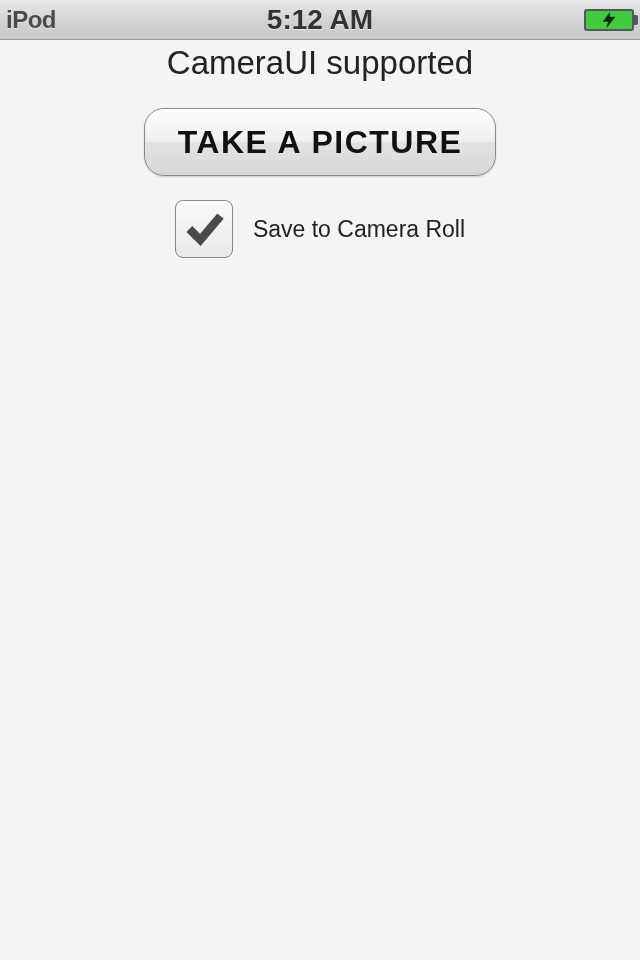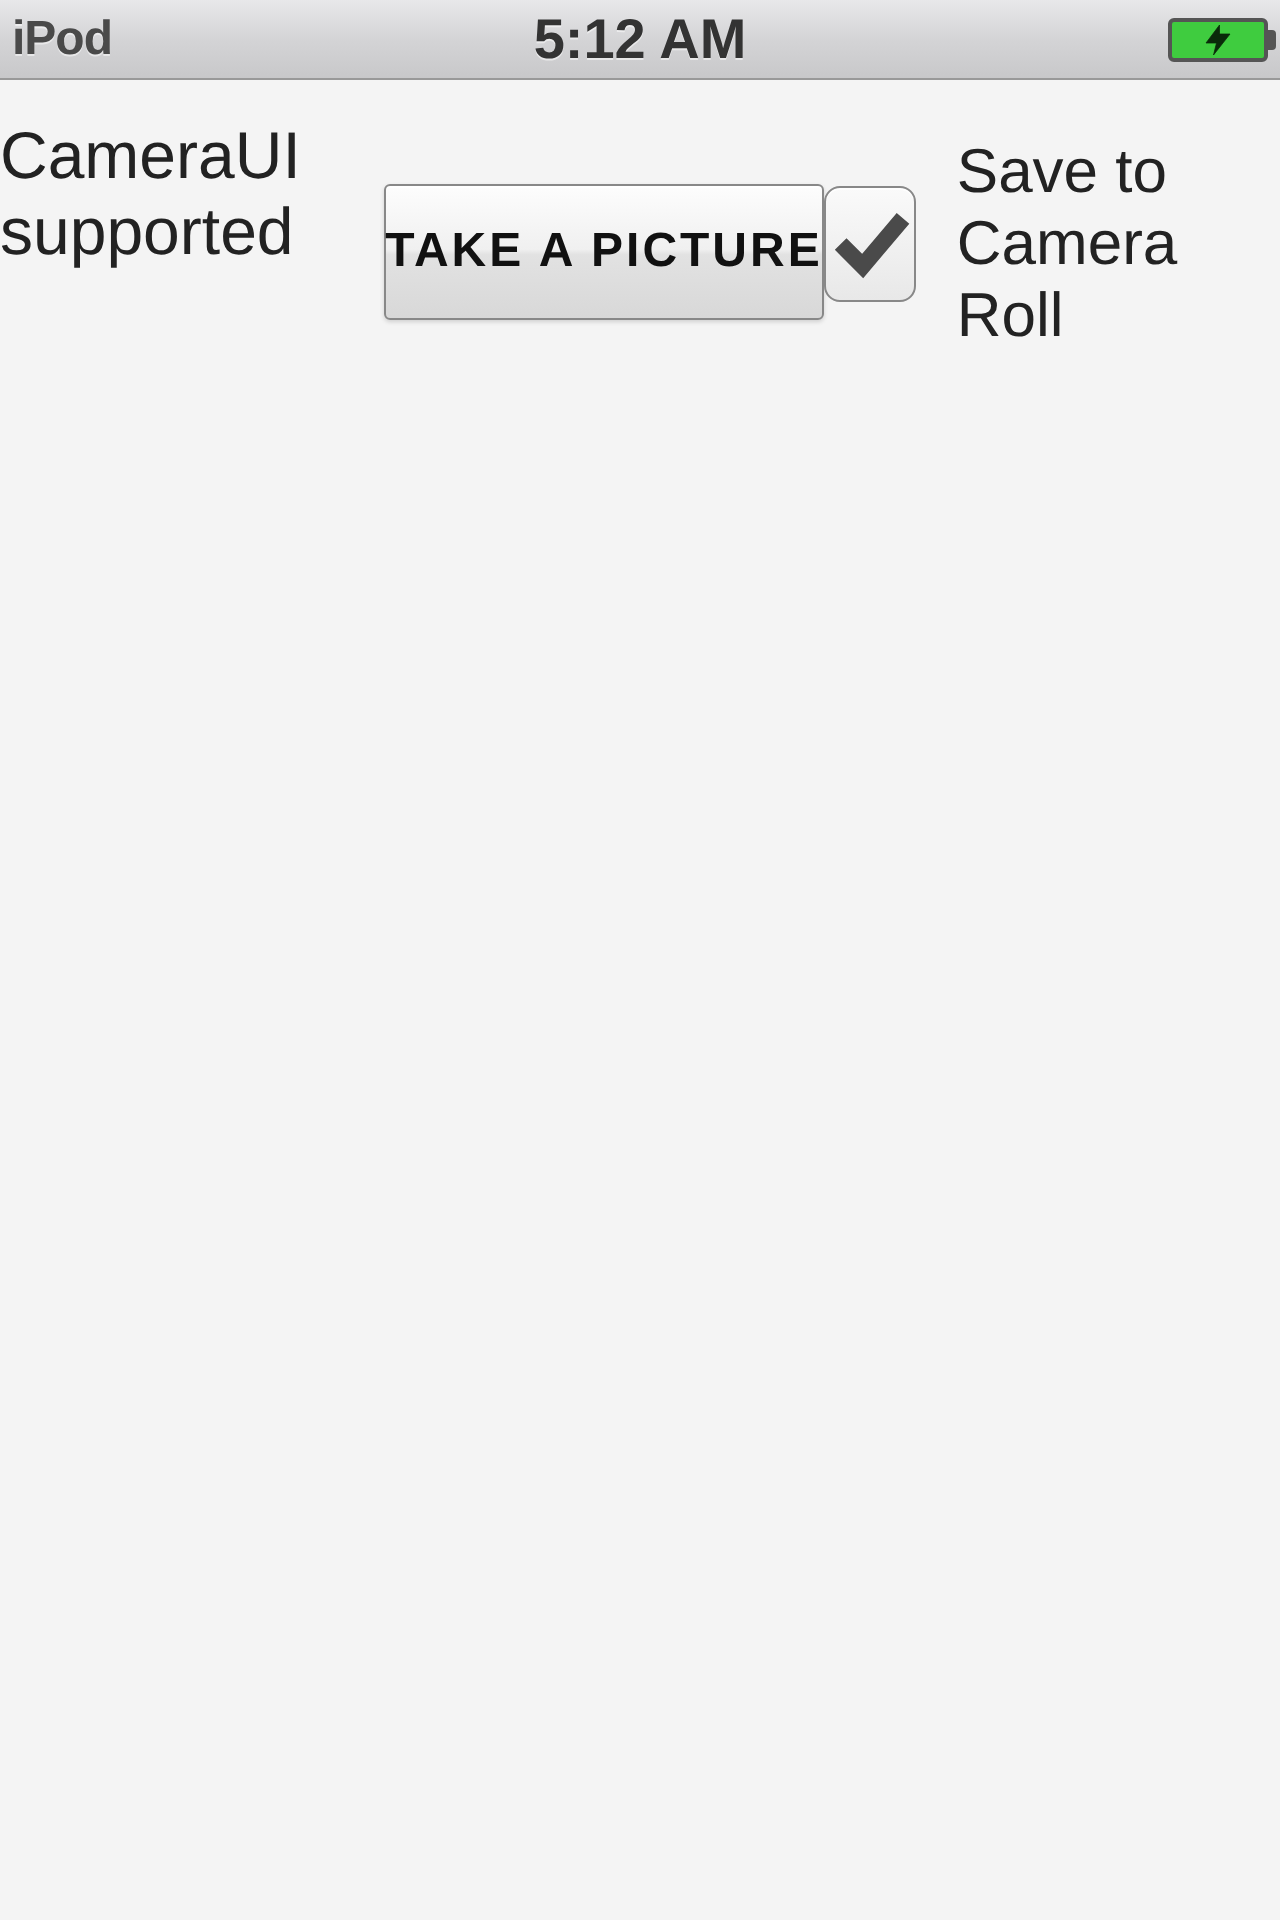--- a/index.html
+++ b/index.html
@@ -67,44 +67,43 @@
       background: #555;
       border-radius: 0 2px 2px 0;
     }
     .bolt {
       font-size: 16px;
       color: #1a3a1a;
       font-weight: bold;
     }
     .content {
       display: flex;
-      flex-direction: row;
+      flex-direction: column;
       align-items: center;
       padding-top: 4px;
     }
     .title {
       font-size: 33px;
       color: #222;
       font-weight: normal;
       margin-bottom: 26px;
     }
     .take-picture-btn {
       width: 352px;
       height: 68px;
-      border-radius: 3px;
+      border-radius: 20px;
       border: 1px solid #888;
       background: linear-gradient(to bottom, #fdfdfd 0%, #f0f0f0 48%, #e2e2e2 52%, #d8d8d8 100%);
-      font-size: 24px;
+      font-size: 32px;
       font-weight: bold;
       font-family: Arial, sans-serif;
       letter-spacing: 1.5px;
       color: #111;
       cursor: pointer;
       box-shadow: inset 0 1px 0 rgba(255,255,255,0.8), 0 1px 2px rgba(0,0,0,0.15);
-      margin-top: 32px;
     }
     .checkbox-row {
       display: flex;
       align-items: center;
       margin-top: 24px;
       gap: 20px;
     }
     .checkbox {
       width: 58px;
       height: 58px;
@@ -115,21 +114,21 @@
       align-items: center;
       justify-content: center;
       cursor: pointer;
       box-shadow: inset 0 1px 0 rgba(255,255,255,0.8);
     }
     .checkbox svg {
       width: 44px;
       height: 44px;
     }
     .checkbox-label {
-      font-size: 31px;
+      font-size: 23px;
       color: #222;
     }
   </style>
 </head>
 <body>
 
 <div class="status-bar">
   <div class="status-left">iPod</div>
   <div class="status-center">5:12 AM</div>
   <div class="status-right">

